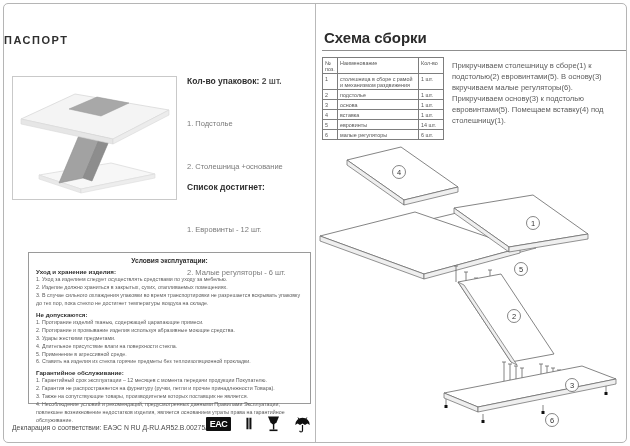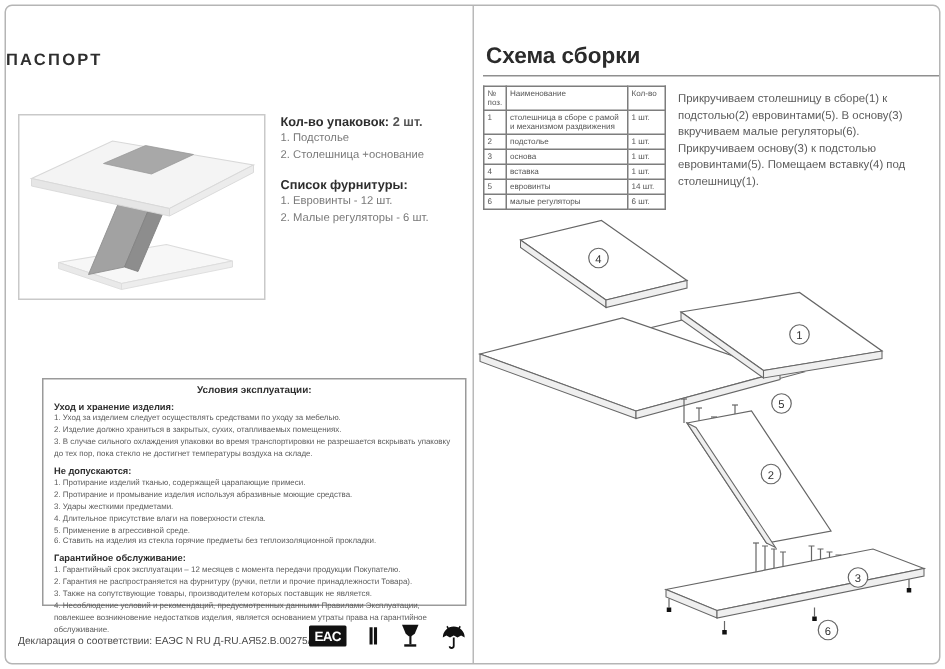--- a/index.html
+++ b/index.html
@@ -11,21 +11,21 @@
 
   
   .left-pane { position:absolute; left:0; top:0; width:311px; height:438px; }
   .passport-title { position:absolute; top:30px; left:0; width:100%; text-align:left;
     font-size:11px; font-weight:bold; letter-spacing:1.5px; color:#2e2e2e; }
   .photo-box { position:absolute; left:8px; top:72px; width:165px; height:124px;
     border:1px solid #c9c9c9; background:#fff; }
   .info-block { position:absolute; left:183px; top:72px; width:126px; }
   .info-label { font-size:8.5px; font-weight:bold; color:#2e2e2e; }
   .info-value { font-weight:bold; color:#555; }
-  .info-item { font-size:7.5px; color:#7a7a7a; line-height:1.5; }
+  .info-item { font-size:7.5px; color:#7a7a7a; line-height:1.5;margin-top:32px; }
   .info-gap { height:9px; }
   .char-block { position:absolute; left:8px; top:210px; width:300px; }
   .char-title { font-size:9.5px; font-weight:bold; color:#2b2b2b; }
   .materials { margin-top:5px; font-size:9px; color:#555; }
   .materials b { color:#2b2b2b; }
 
   .cond-box { position:absolute; left:24px; top:248px; width:283px; height:152px;
     border:1px solid #9a9a9a; padding:4px 7px; }
   .cond-title { text-align:center; font-size:6.6px; font-weight:bold; color:#2e2e2e; margin-bottom:4px; }
   .cond-head { font-size:6.2px; font-weight:bold; color:#2e2e2e; margin-top:3px; margin-bottom:1px; }
@@ -87,21 +87,21 @@
     </div>
 
     <div class="info-block">
       <div class="info-label">
         <span>Кол-во упаковок:</span>
         <span class="info-value">2 шт.</span>
       </div>
       <div class="info-item">1. Подстолье</div>
       <div class="info-item">2. Столешница +основание</div>
       <div class="info-gap"></div>
-      <div class="info-label">Список фурнитуры:</div>
+      <div class="info-label">Список достигнет:</div>
       <div class="info-item">1. Евровинты - 12 шт.</div>
       <div class="info-item">2. Малые регуляторы - 6 шт.</div>
     </div>
 
 
     <div class="cond-box">
       <div class="cond-title">Условия эксплуатации:</div>
 
       <div class="cond-head">Уход и хранение изделия:</div>
       <div class="cond-line">1. Уход за изделием следует осуществлять средствами по уходу за мебелью.</div>

